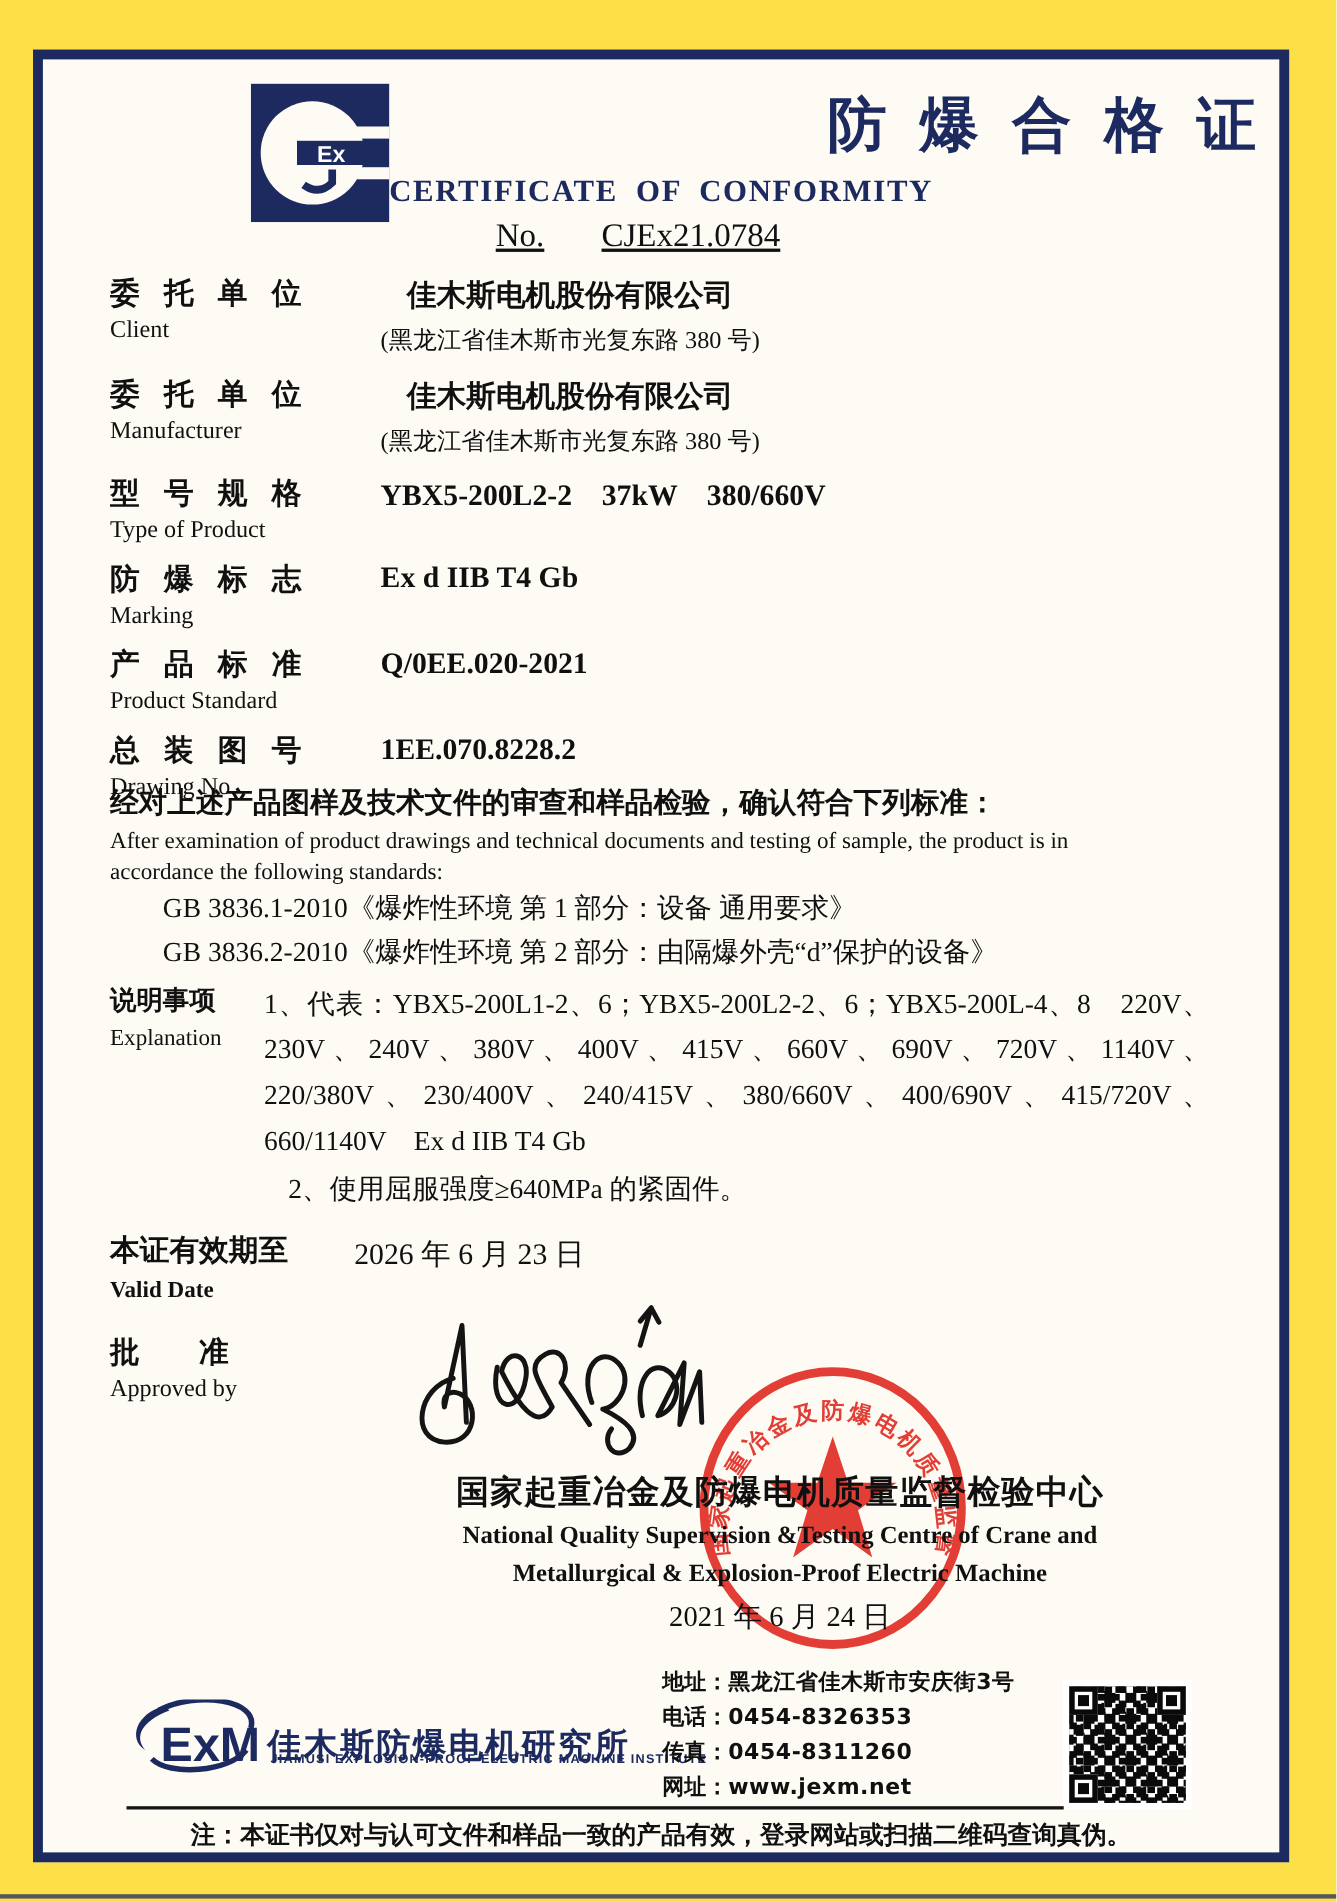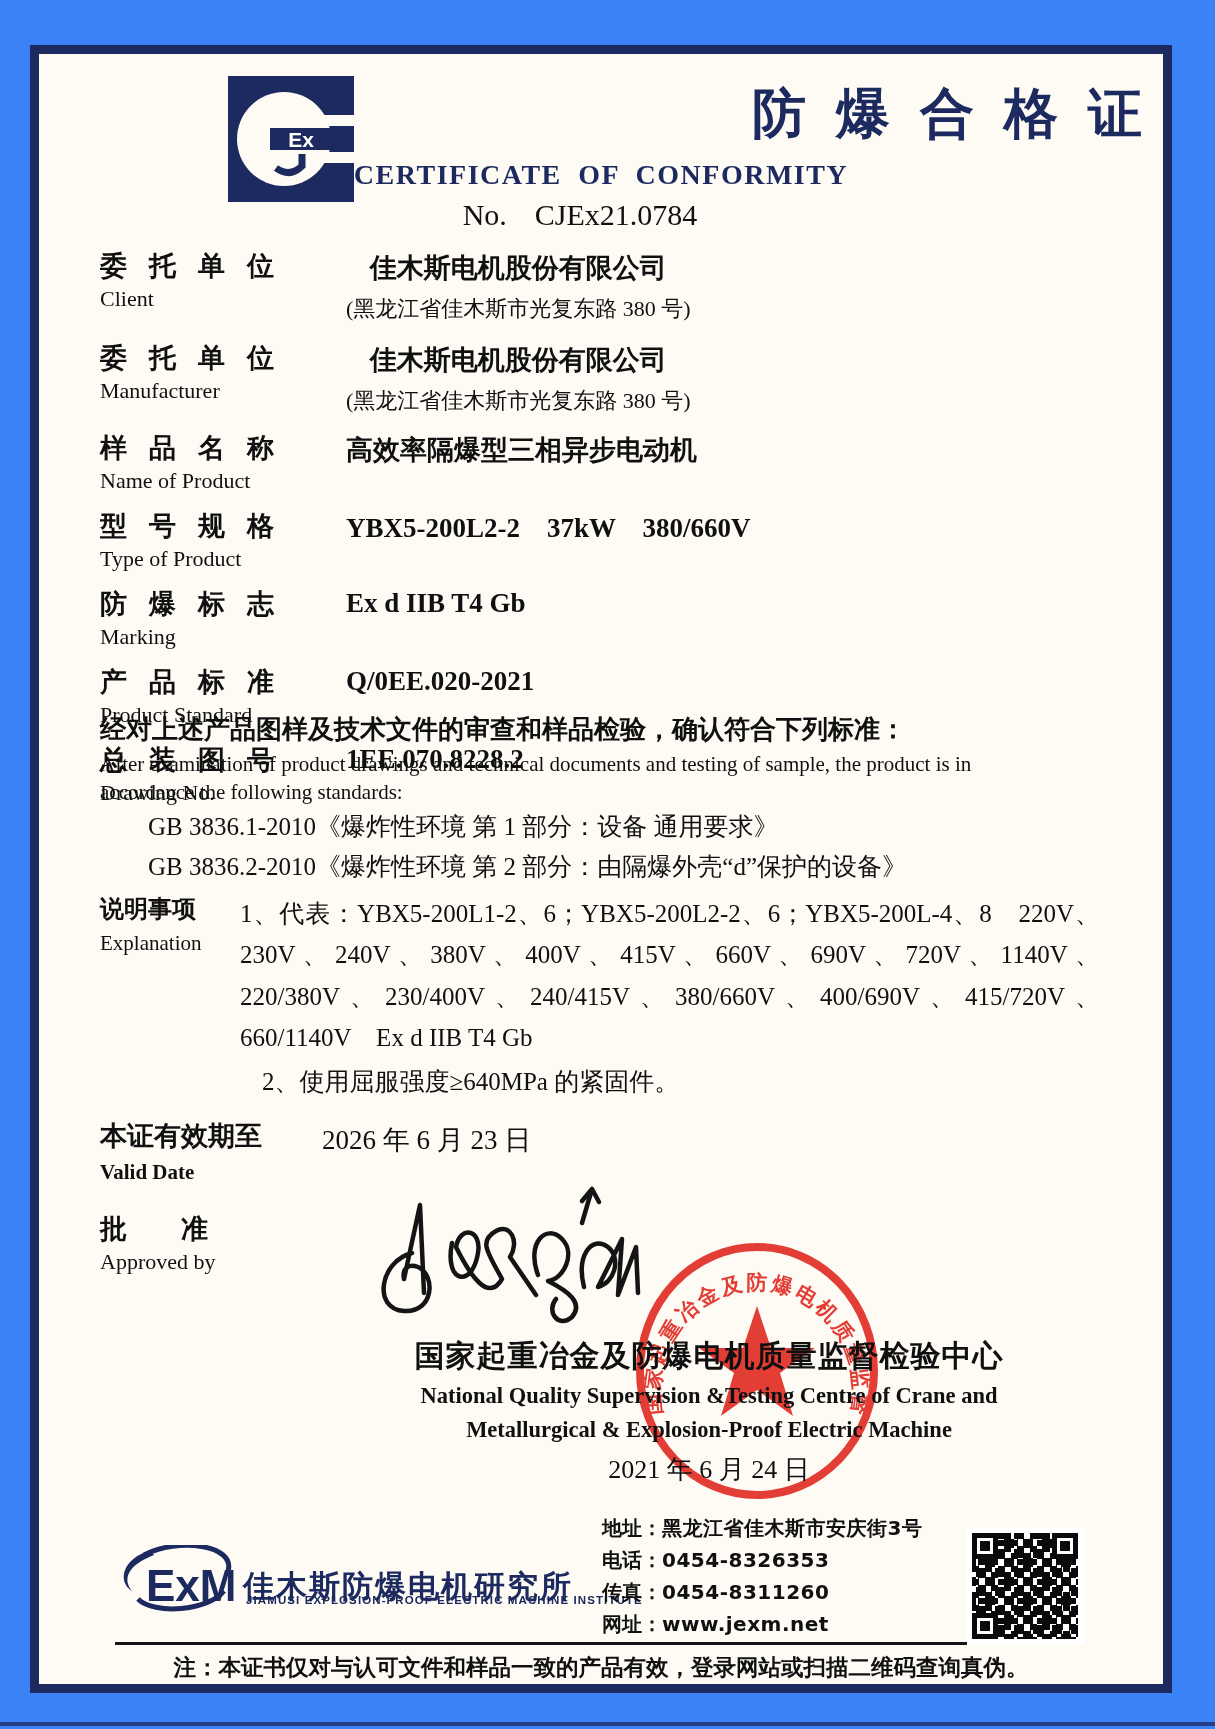--- a/index.html
+++ b/index.html
@@ -1,30 +1,30 @@
 <!DOCTYPE html>
 <html><head>
 <meta charset="utf-8">
 <style>
   * { margin:0; padding:0; box-sizing:border-box; }
   html,body { width:1215px; }
   body { font-family:"Liberation Serif","DejaVu Serif",serif; background:#fbf8ef; color:#101010; }
-  .page { position:relative; width:1215px; height:1729px; background:#3b82f6; overflow:hidden; }
+  .page { position:relative; width:1215px; height:1729px; background:#fde047; overflow:hidden; }
   .frame { position:absolute; left:30px; top:45px; width:1142px; height:1648px;
            border:9px solid #1c2a60; background:#fdfbf4; }
 
   
   .cert-logo { position:absolute; left:228px; top:76px; }
   .title-wrap { position:absolute; left:30px; top:78px; width:1142px; text-align:center; }
   .title-zh { font-family:"DejaVu Sans","Liberation Sans",sans-serif; font-weight:700;
               font-size:54px; color:#1c2a60; letter-spacing:30px; padding-left:30px;text-align:right; }
   .title-en { font-weight:700; font-size:28px; color:#1c2a60; letter-spacing:1.5px; word-spacing:8px; margin-top:8px; }
   .cert-no { position:absolute; left:30px; top:198px; width:1100px; text-align:center;
              font-size:30px; color:#111; }
-  .cert-no span { margin:0 14px; }
+  .cert-no span { margin:0 26px;text-decoration:underline; }
 
   
   .fields { position:absolute; left:100px; top:248px; width:1000px; }
   .frow { display:flex; align-items:flex-start; margin-bottom:14px;gap:16px; }
   .frow .lab { width:230px; flex:none; }
   .lab-zh { font-family:"DejaVu Sans","Liberation Sans",sans-serif; font-weight:700;
             font-size:27px; letter-spacing:22px; white-space:nowrap; }
   .lab-en { font-size:22px; margin-top:2px; }
   .fval { padding-top:2px; }
   .val-main { font-size:27px; font-weight:600; }
@@ -125,29 +125,20 @@
         <div class="lab-zh">委托单位</div>
         <div class="lab-en">Manufacturer</div>
       </div>
       <div class="fval">
         <div class="val-zh">佳木斯电机股份有限公司</div>
         <div class="val-sub">(黑龙江省佳木斯市光复东路 380 号)</div>
       </div>
     </div>
     <div class="frow rs">
       <div class="lab">
-        <div class="lab-zh">样品名称</div>
-        <div class="lab-en">Name of Product</div>
-      </div>
-      <div class="fval">
-          <div class="val-zh">高效率隔爆型三相异步电动机</div>
-        </div>
-    </div>
-    <div class="frow rs">
-      <div class="lab">
         <div class="lab-zh">型号规格</div>
         <div class="lab-en">Type of Product</div>
       </div>
       <div class="fval">
           <div class="val-main">YBX5-200L2-2　37kW　380/660V</div>
         </div>
     </div>
     <div class="frow rs">
       <div class="lab">
         <div class="lab-zh">防爆标志</div>

